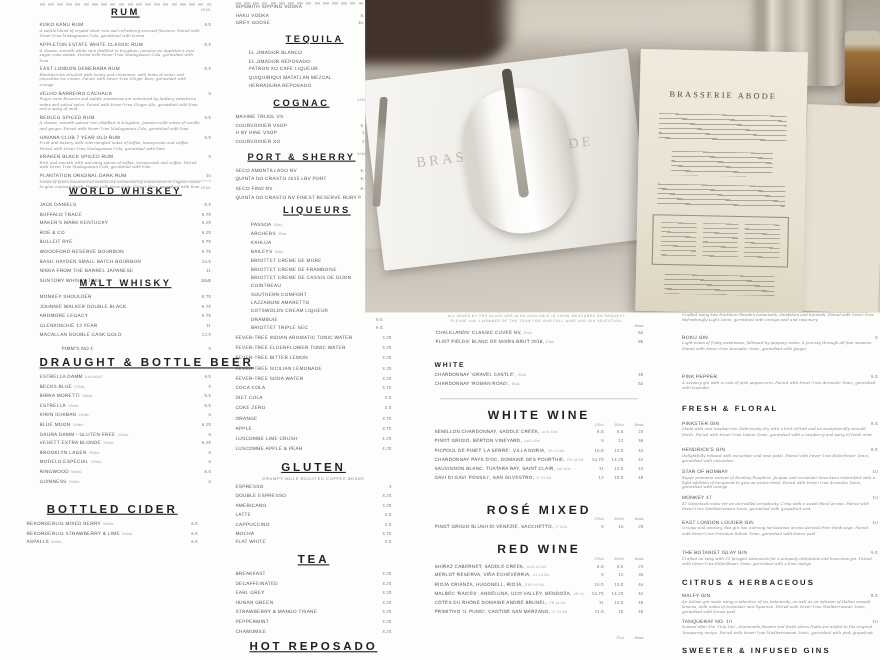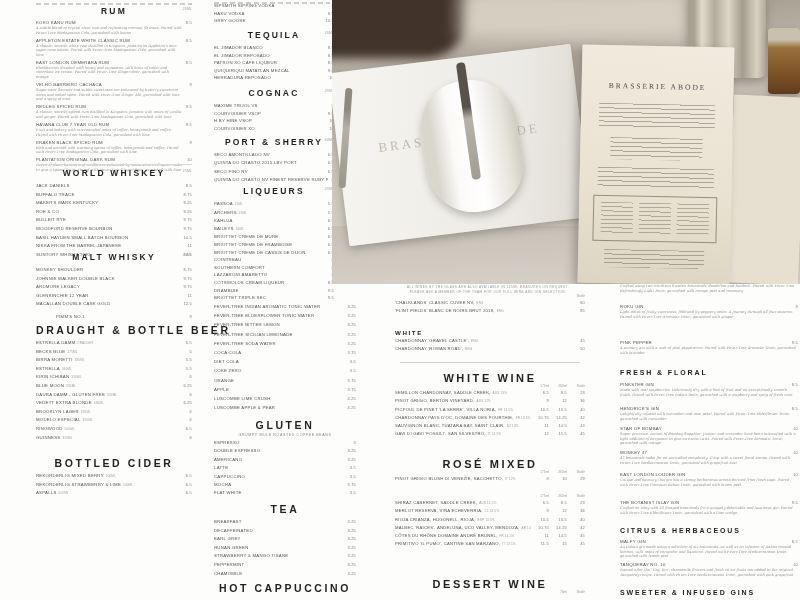--- a/index.html
+++ b/index.html
@@ -1,21 +1,21 @@
 <!DOCTYPE html>
 <html><head>
 <meta charset="utf-8">
 <style>
   html,body{margin:0;padding:0;background:#ffffff;}
   #stage{position:relative;width:800px;height:600px;background:#fdfdfc;overflow:hidden;
          font-family:"Liberation Sans",sans-serif;color:#4a4a4a;}
   
   .cut{position:absolute;height:2px;background:repeating-linear-gradient(90deg,#b9b9b9 0 5px,transparent 5px 8px);opacity:.7;}
   .blk{position:absolute;}
-  .st{font-weight:bold;font-size:8.5px;letter-spacing:2.2px;color:#1f1f1f;text-align:center;line-height:11px;position:relative;margin-bottom:3px;white-space:nowrap;}
+  .st{font-weight:bold;font-size:8.5px;letter-spacing:2.2px;color:#1f1f1f;text-align:center;line-height:11px;position:relative;margin-bottom:3px;white-space:nowrap;text-decoration:underline;}
   .st.big{font-size:10.5px;letter-spacing:2.6px;}
   .unit{position:absolute;right:0;bottom:2px;font-size:3.2px;font-style:italic;font-weight:normal;color:#9a9a9a;letter-spacing:.3px;}
   .subt{font-size:3.6px;letter-spacing:.6px;color:#8a8a8a;text-align:center;margin:-1px 0 2px;}
   .row{display:flex;justify-content:space-between;align-items:baseline;font-size:4.3px;letter-spacing:.25px;color:#555;line-height:8.6px;white-space:nowrap;}
   .row .nm{overflow:hidden;}
   .row .pr{font-size:3.9px;color:#7c7c7c;margin-left:4px;}
   .note{font-size:3px;color:#9d9d9d;margin-left:2px;letter-spacing:.2px;}
   .lh76 .row{line-height:7.6px;} .lh84 .row{line-height:8.4px;}
   .lh92 .row{line-height:9.2px;} .lh86 .row{line-height:8.6px;}
   .it{margin-bottom:2.6px;}
@@ -255,21 +255,21 @@
         </div>
         <div class="row">
           <span class="nm">RINGWOOD<span class="note">500ML</span></span>
           <span class="pr">6.5</span>
         </div>
         <div class="row">
           <span class="nm">GUINNESS<span class="note">330ML</span></span>
           <span class="pr">6</span>
         </div>
       </div>
-      <div class="blk" style="left: 36px; top: 458px; width: 156px;">
+      <div class="blk" style="left: 24px; top: 458px; width: 156px;">
         <div class="st big">BOTTLED CIDER</div>
         <div class="row">
           <span class="nm">REKORDERLIG MIXED BERRY<span class="note">500ML</span></span>
           <span class="pr">6.5</span>
         </div>
         <div class="row">
           <span class="nm">REKORDERLIG STRAWBERRY &amp; LIME<span class="note">500ML</span></span>
           <span class="pr">6.5</span>
         </div>
         <div class="row">
@@ -286,21 +286,21 @@
         </div>
         <div class="row">
           <span class="nm">HAKU VODKA</span>
           <span class="pr">8.5</span>
         </div>
         <div class="row">
           <span class="nm">GREY GOOSE</span>
           <span class="pr">10.5</span>
         </div>
       </div>
-      <div class="blk lh76" style="left: 214px; top: 30px; width: 120px;">
+      <div class="blk lh76" style="left: 226px; top: 30px; width: 120px;">
         <div class="st">TEQUILA<span class="unit">25ML</span></div>
         <div class="row">
           <span class="nm">EL JIMADOR BLANCO</span>
           <span class="pr">8.5</span>
         </div>
         <div class="row">
           <span class="nm">EL JIMADOR REPOSADO</span>
           <span class="pr">8.5</span>
         </div>
         <div class="row">
@@ -347,21 +347,21 @@
         </div>
         <div class="row">
           <span class="nm">SECO FINO NV</span>
           <span class="pr">6.5</span>
         </div>
         <div class="row">
           <span class="nm">QUINTA DO CRASTO NV FINEST RESERVE RUBY PORT</span>
           <span class="pr">8</span>
         </div>
       </div>
-      <div class="blk lh76" style="left: 214px; top: 186px; width: 120px;">
+      <div class="blk lh76" style="left: 228px; top: 186px; width: 120px;">
         <div class="st">LIQUEURS<span class="unit">25ML</span></div>
         <div class="row">
           <span class="nm">PASSOA<span class="note">25ML</span></span>
           <span class="pr">5.5</span>
         </div>
         <div class="row">
           <span class="nm">ARCHERS<span class="note">25ML</span></span>
           <span class="pr">5.5</span>
         </div>
         <div class="row">
@@ -516,21 +516,21 @@
         <div class="row">
           <span class="nm">PEPPERMINT</span>
           <span class="pr">3.25</span>
         </div>
         <div class="row">
           <span class="nm">CHAMOMILE</span>
           <span class="pr">3.25</span>
         </div>
       </div>
       <div class="blk lh86" style="left: 214px; top: 583px; width: 142px;">
-        <div class="st big">HOT CAPPUCCINO</div>
+        <div class="st big">HOT REPOSADO</div>
       </div>
     </div>
 
   <div id="photo">
     <div class="ph" id="chair"></div>
     <div class="ph" id="winlight"></div>
     <div class="ph" id="facetglass"></div>
     <div class="ph" id="drink"></div>
     <div class="ph" id="tbl-shadow"></div>
     <div class="ph" id="flatmenu">
@@ -637,20 +637,21 @@
           <span>Bottle</span>
         </div>
         <div class="wrow">
           <span class="nm">PINOT GRIGIO BLUSH DI VENEZIE, SACCHETTO,<span class="note">IT 12%</span></span>
           <span class="c">8</span>
           <span class="c">10</span>
           <span class="c">29</span>
         </div>
       </div>
       <div class="blk" style="left: 395px; top: 494px; width: 190px;">
+        <div class="wt">RED WINE</div>
         <div class="wcols">
           <span>175ml</span>
           <span>250ml</span>
           <span>Bottle</span>
         </div>
         <div class="wrow">
           <span class="nm">SHIRAZ CABERNET, SADDLE CREEK,<span class="note">AUS 13.5%</span></span>
           <span class="c">6.5</span>
           <span class="c">8.5</span>
           <span class="c">23</span>
@@ -680,21 +681,20 @@
           <span class="c">45</span>
         </div>
         <div class="wrow">
           <span class="nm">PRIMITIVO 'IL PUMO', CANTINE SAN MARZANO,<span class="note">IT 13.5%</span></span>
           <span class="c">11.5</span>
           <span class="c">15</span>
           <span class="c">45</span>
         </div>
       </div>
       <div class="blk" style="left: 395px; top: 578px; width: 190px;">
-        <div class="wt">DESSERT WINE</div>
         <div class="wcols">
           <span>75ml</span>
           <span>Bottle</span>
         </div>
       </div>
     </div>
   <div id="gin-col">
       <div class="blk" style="left: 620px; top: 284px; width: 178px;">
         <div class="lead">Crafted using two Northern Sweden botanicals, dandelion and burdock. Paired with Fever-Tree Refreshingly Light Tonic, garnished with orange peel and rosemary</div>
       </div>

